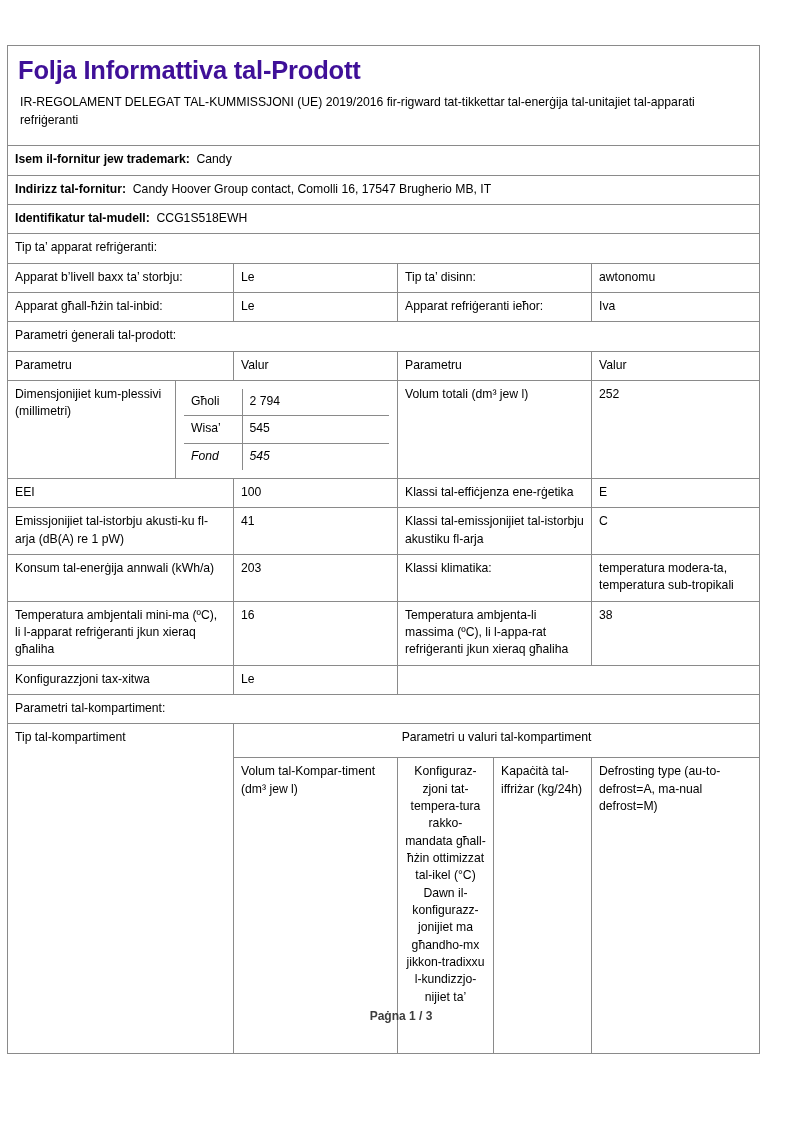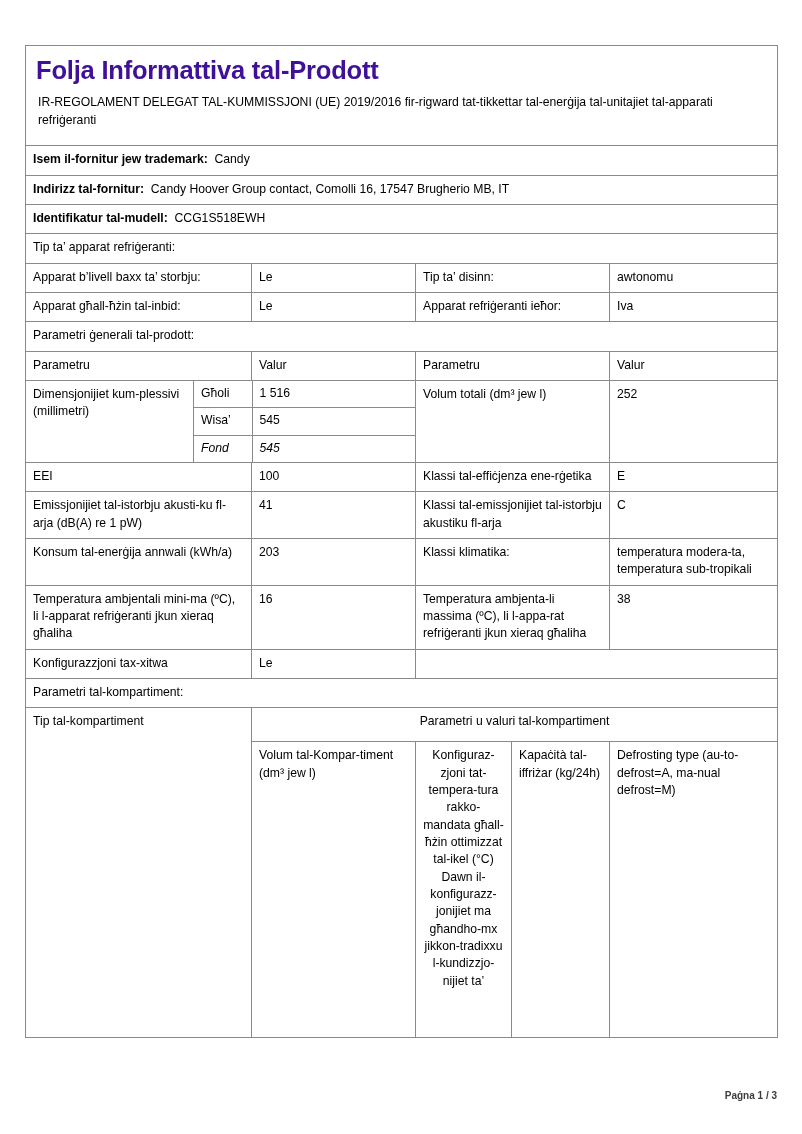--- a/index.html
+++ b/index.html
@@ -9,21 +9,21 @@
   }
   body {
     width: 802px; height: 1134px;
     font-family: "Liberation Sans", sans-serif;
     color: #000000;
     position: relative;
     overflow: hidden;
   }
   .page {
     position: absolute;
-    left: 25px; top: 45px;
+    left: 7px; top: 45px;
     width: 752px;
   }
   table.doc {
     width: 752px;
     border-collapse: collapse;
     table-layout: fixed;
   }
   table.doc td {
     border: 1px solid #8a8a8a;
     padding: 5px 7px 6px 7px;
@@ -63,30 +63,30 @@
     table-layout: fixed;
   }
   table.nested td {
     border: 0;
     border-bottom: 1px solid #8a8a8a;
     padding: 4px 7px 5px 7px;
     font-size: 12.2px;
     line-height: 1.42;
   }
   table.nested tr:last-child td { border-bottom: 0; font-style: italic; }
-  td.nopad { padding: 0 !important; }
+  td.nopad { padding: 8px !important; }
   td.dim-label { vertical-align: middle; }
   .sub-l { width: 58px; border-right: 1px solid #8a8a8a !important; }
 
   .footer {
     position: absolute;
-    left: 25px; top: 1090px;
+    left: 25px; top: 1009px;
     width: 752px;
-    text-align: right;
-    font-size: 10px;
+    text-align: center;
+    font-size: 12px;
     color: #3d3d3d;
     font-weight: bold;
   }
   .comp-head-cell { text-align: left; vertical-align: middle; }
   .tall { height: 330px; }
 </style>
 </head>
 <body>
 
 <div class="page">
@@ -162,21 +162,21 @@
       <td class="dim-label">Dimensjonijiet kum-plessivi (millimetri)</td>
       <td colspan="2" class="nopad">
         <table class="nested">
           <colgroup>
                 <col style="width:58px">
                 <col>
               </colgroup>
           <tbody>
                 <tr>
             <td class="sub-l">Għoli</td>
-            <td>1 516</td>
+            <td>2 794</td>
           </tr>
           <tr>
             <td class="sub-l">Wisa’</td>
             <td>545</td>
           </tr>
           <tr>
             <td class="sub-l">Fond</td>
             <td>545</td>
           </tr>
         </tbody>

